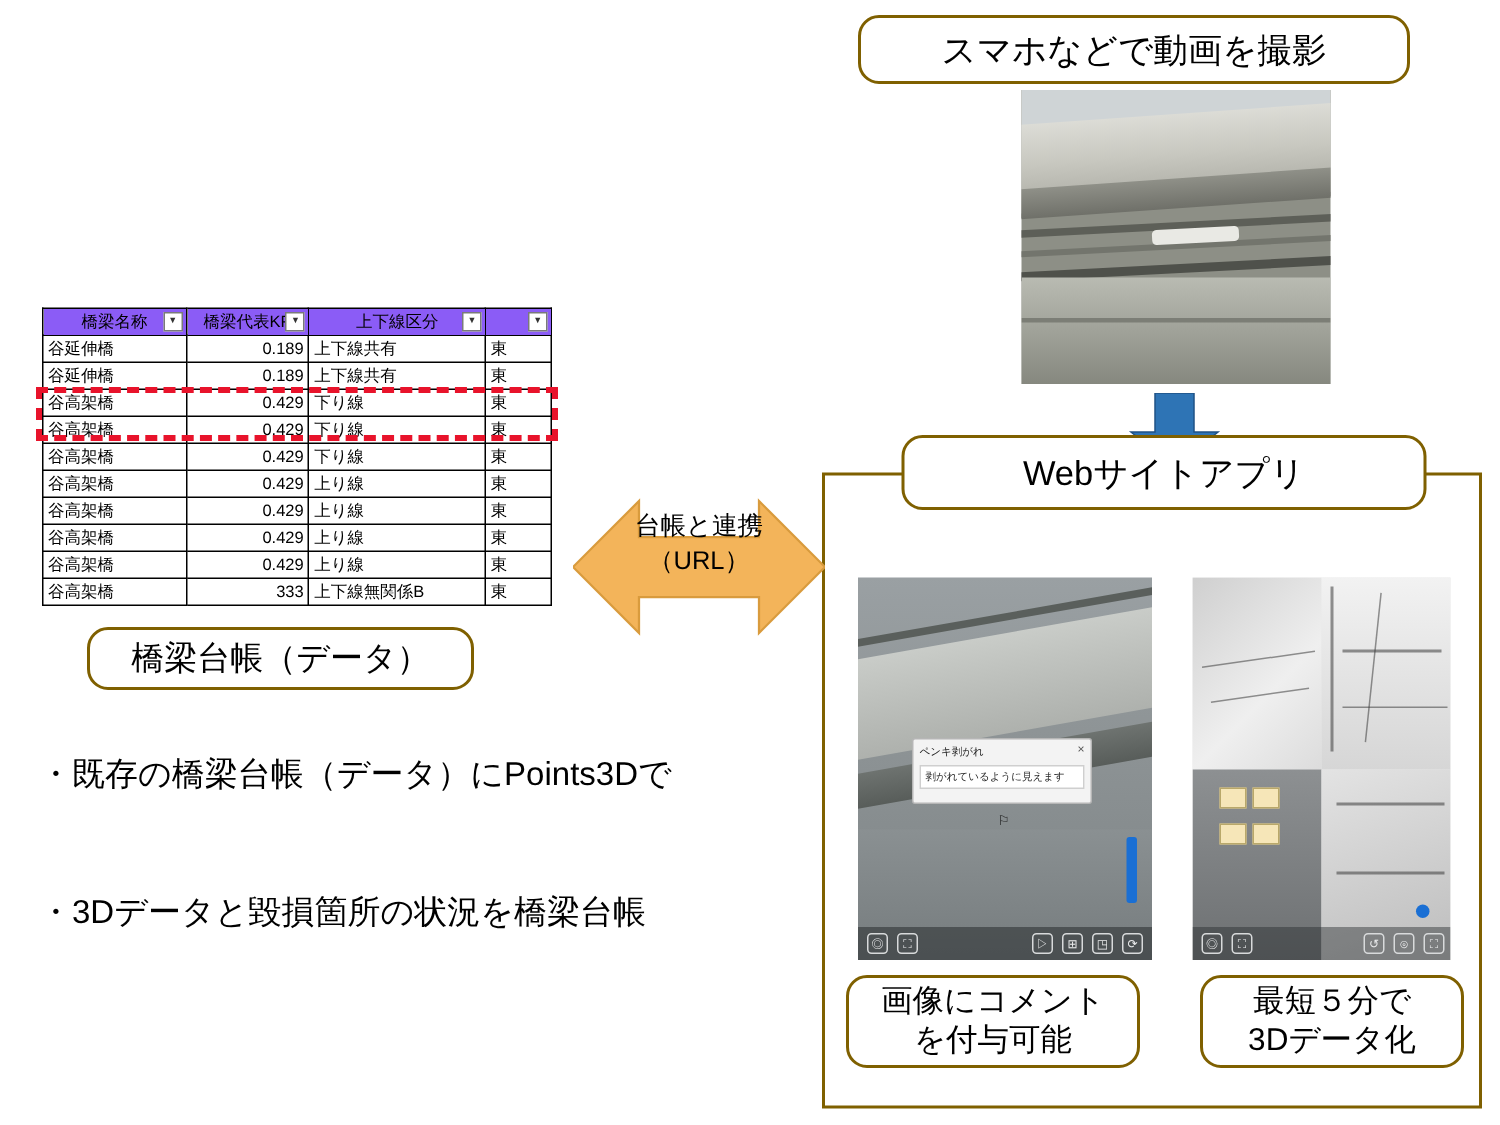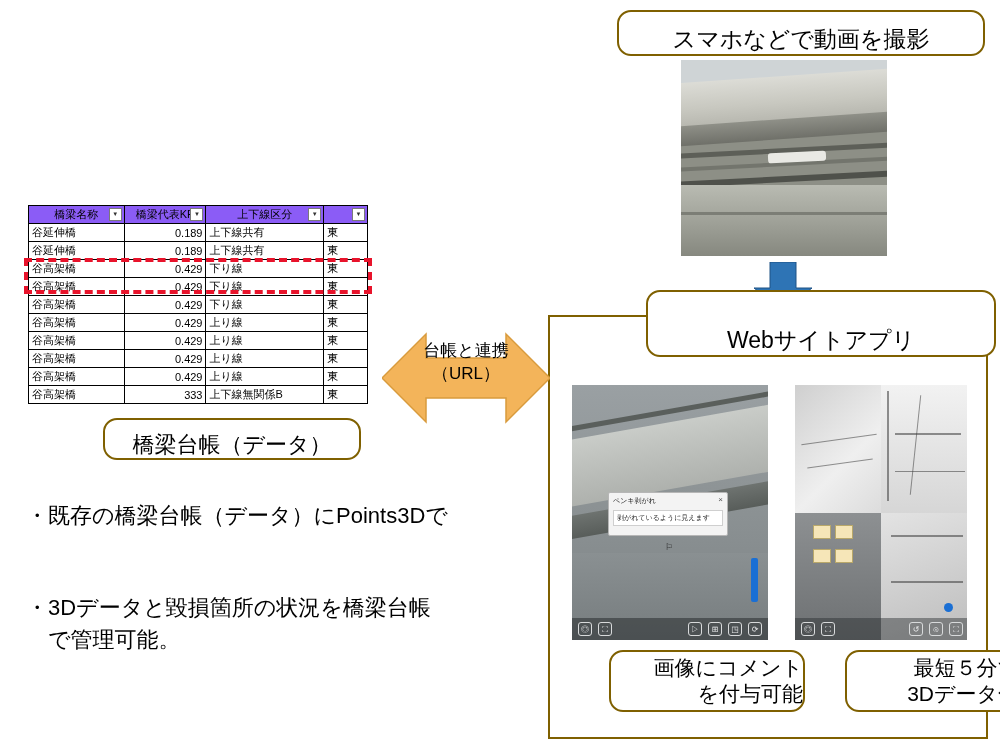--- a/index.html
+++ b/index.html
@@ -16,26 +16,25 @@
     overflow: hidden;
   }
   .abs { position: absolute; }
 
   
   .callout {
     border: 2px solid #7f6000;
     border-radius: 14px;
     background: #ffffff;
     display: flex;
-    align-items: flex-end;
+    align-items: center;
     justify-content: center;
     text-align: center;
     line-height: 1.25;
     box-sizing: border-box;
-    margin-left: 45px;
   }
 
   
   #top-callout {
     left: 572px; top: 10px; width: 368px; height: 46px;
     font-size: 23px;
   }
 
   
   #bridge-photo {
@@ -74,21 +73,21 @@
     content:""; position:absolute; left:0; top:38%; width:100%; height:3px; background:#7c7e76;
   }
 
   
   #down-arrow {
     left: 752px; top: 262px; width: 62px; height: 50px;
   }
 
   
   #web-callout {
-    left: 601px; top: 290px; width: 350px; height: 67px;
+    left: 601px; top: 290px; width: 350px; height: 50px;
     font-size: 23px; flex-direction: row; z-index: 5;
   }
 
   
   #app-panel {
     left: 548px; top: 315px; width: 440px; height: 424px;
     border: 2px solid #7f6000; background:#fff; box-sizing: border-box;
   }
 
   
@@ -436,14 +435,13 @@
 <div class="abs" id="link-arrow-label">
   <div>台帳と連携</div>
   <div>（URL）</div>
 </div>
 
 <div class="abs bullet" id="bullet1">
   <div>・既存の橋梁台帳（データ）にPoints3Dで</div>
 </div>
 <div class="abs bullet" id="bullet2">
   <div>・3Dデータと毀損箇所の状況を橋梁台帳</div>
-  <div>　で管理可能。</div>
 </div>
 
 </body></html>

